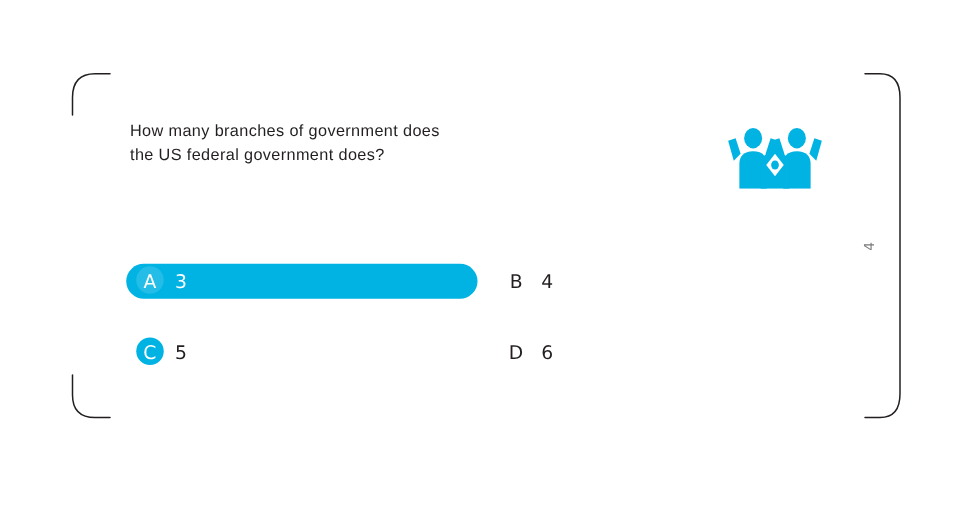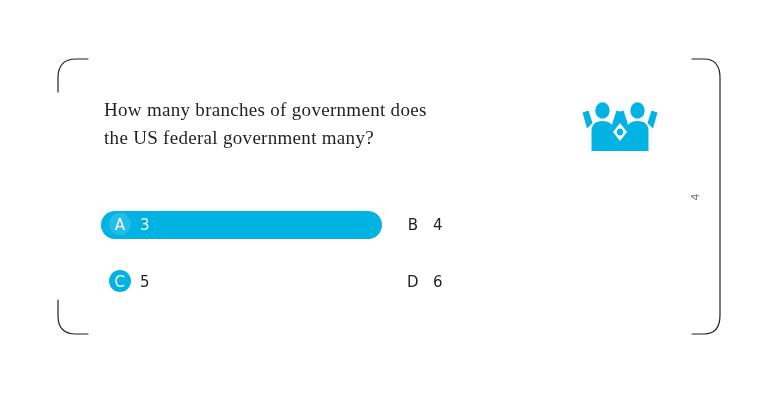--- a/index.html
+++ b/index.html
@@ -27,25 +27,25 @@
     height: 418px;
     pointer-events: none;
   }
 
   
   #question {
     position: absolute;
     left: 104px;
     top: 96px;
     width: 420px;
-    font-size: 19px;
+    font-size: 13px;
     line-height: 1.45;
     color: #231f20;
     letter-spacing: 0.3px;
-    font-family: Liberation Serif, serif;
+    font-family: Liberation Sans, sans-serif;
   }
   #question .qline {
     display: block;
     white-space: nowrap;
   }
 
   
   #logo {
     position: absolute;
     left: 578px;
@@ -156,21 +156,21 @@
 
     <path d="M 88 59 L 76 59 Q 58 59 58 78 L 58 92" stroke="#231f20" stroke-width="1.2" fill="none" stroke-linecap="round"></path>
 
     <path d="M 58 300 L 58 316 Q 58 334 76 334 L 88 334" stroke="#231f20" stroke-width="1.2" fill="none" stroke-linecap="round"></path>
 
     <path d="M 692 59 L 704 59 Q 720 59 720 78 L 720 315 Q 720 334 704 334 L 692 334" stroke="#231f20" stroke-width="1.2" fill="none" stroke-linecap="round"></path>
   </svg>
 
   <div id="question">
     <span class="qline">How many branches of government does</span>
-    <span class="qline">the US federal government many?</span>
+    <span class="qline">the US federal government does?</span>
   </div>
 
   <svg id="logo" viewBox="0 0 84 50" xmlns="http://www.w3.org/2000/svg">
     <g fill="#00b3e3">
 
       <ellipse cx="24.5" cy="9.5" rx="7.2" ry="8.2"></ellipse>
 
       <ellipse cx="59.5" cy="9.5" rx="7.2" ry="8.2"></ellipse>
 
       <path d="M 24.5 20

